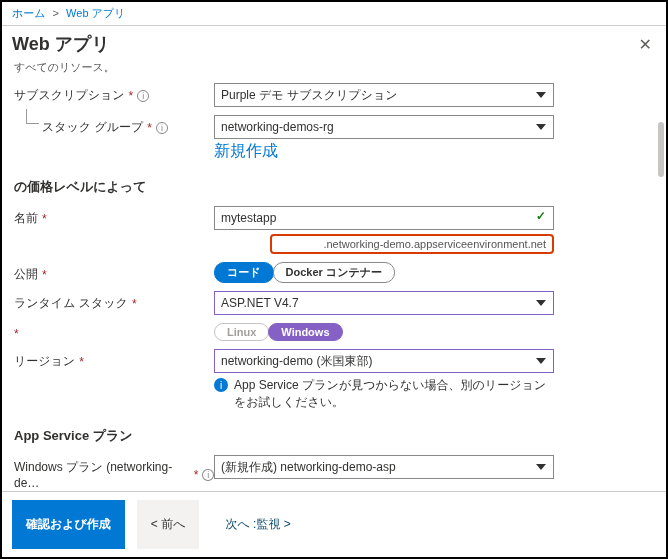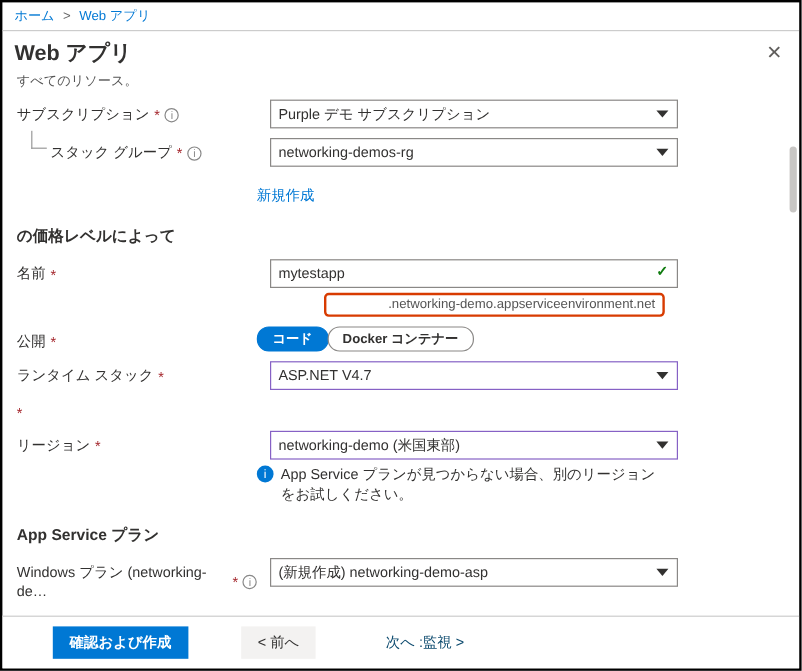--- a/index.html
+++ b/index.html
@@ -74,41 +74,40 @@
   .select, .input {
     width: 100%;
     border: 1px solid #8a8886;
     padding: 3px 36px 3px 6px;
     font-size: 12px;
     background: #fff;
     position: relative;
     height: 24px;
     display: flex;
     align-items: center;
-    margin-left: 11px;
   }
   .select.purple { border-color: #8661c5; }
   .select::after {
     content: "";
     position: absolute;
     right: 7px; top: 50%;
     width: 0; height: 0;
     border-left: 5px solid transparent;
     border-right: 5px solid transparent;
     border-top: 6px solid #323130;
     transform: translateY(-50%);
   }
   .input.valid::after {
     content: "✓";
     position: absolute;
     right: 7px; top: 2px;
     color: #107c10;
     font-weight: bold;
   }
-  .link { color: #0078d4; font-size: 12px; cursor: pointer; margin-top: 16px; display: inline-block; }
+  .link { color: #0078d4; font-size: 16px; cursor: pointer; margin-top: 2px; display: inline-block; }
   .section-title { font-weight: 600; font-size: 13px; margin: 16px 0 10px 0; }
   .section-desc { font-size: 12px; color: #323130; margin-bottom: 10px; line-height: 1.5; }
   .redbox {
     border: 2px solid #d83b01;
     border-radius: 4px;
     padding: 2px 6px;
     font-size: 11px;
     color: #555;
     text-align: right;
     margin-top: 4px;
@@ -137,25 +136,24 @@
   .footer {
     position: absolute;
     bottom: 0; left: 0; right: 0;
     border-top: 1px solid #ccc;
     padding: 8px 10px;
     display: flex;
     gap: 12px;
     background: #fff;
   }
   .btn {
-    padding: 5px 14px;
+    padding: 16px 14px;
     font-size: 12px;
     border: none;
     cursor: pointer;
-    margin-left: 32px;
   }
   .btn.primary { background: #0078d4; color: #fff; font-weight: 600; }
   .btn.secondary { background: #f3f2f1; color: #323130; }
   .btn.link-btn { background: transparent; color: #0c4a6e; }
   .scroll-track {
     position: absolute;
     right: 2px; top: 40px;
     width: 8px; height: 470px;
     background: transparent;
   }
@@ -249,20 +247,26 @@
       <div class="select purple">
         <span>ASP.NET V4.7</span>
       </div>
     </div>
   </div>
 
   <div class="row">
     <div class="label">
         <span class="req">*</span>
     </div>
+    <div class="field">
+      <div class="pill-group">
+        <span class="pill" style="color:#a19f9d;border-color:#c8c6c4">Linux</span>
+        <span class="pill active-purple">Windows</span>
+      </div>
+    </div>
   </div>
 
   <div class="row">
     <div class="label">
       <span>リージョン</span>
         <span class="req">*</span>
     </div>
     <div class="field">
       <div class="select purple">
         <span>networking-demo (米国東部)</span>

